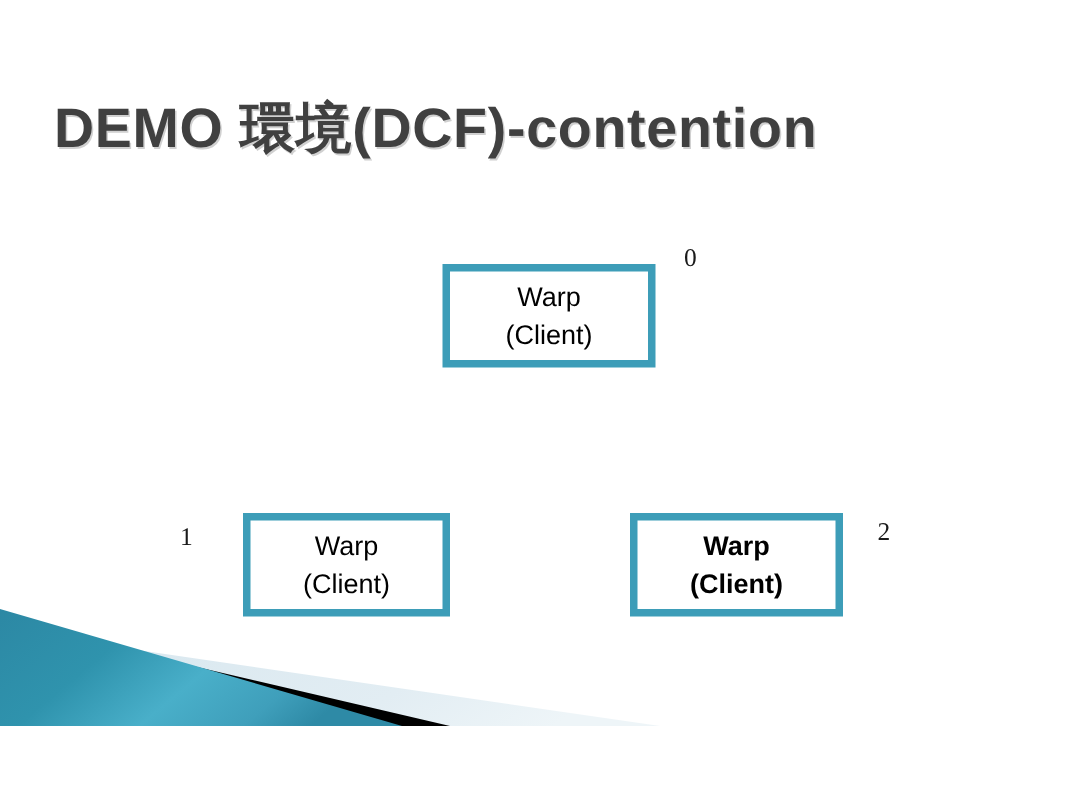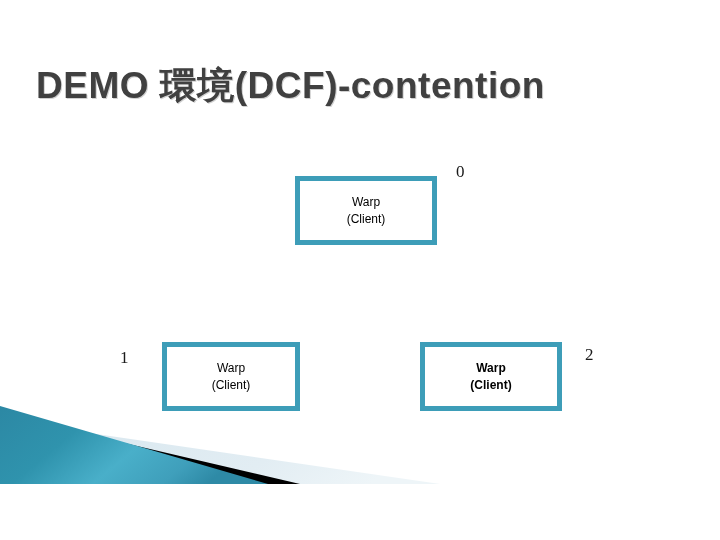--- a/index.html
+++ b/index.html
@@ -40,21 +40,21 @@
   .node-box {
     position: absolute;
     box-sizing: border-box;
     background: #ffffff;
     border: 5px solid #3d9db8;
     display: flex;
     flex-direction: column;
     align-items: center;
     justify-content: center;
     color: #000000;
-    font-size: 12px;
+    font-size: 18px;
     line-height: 1.35;
     text-align: center;
   }
   .node-box .node-line {
     display: block;
   }
   .node-box.emphasis {
     font-weight: bold;
   }
 

